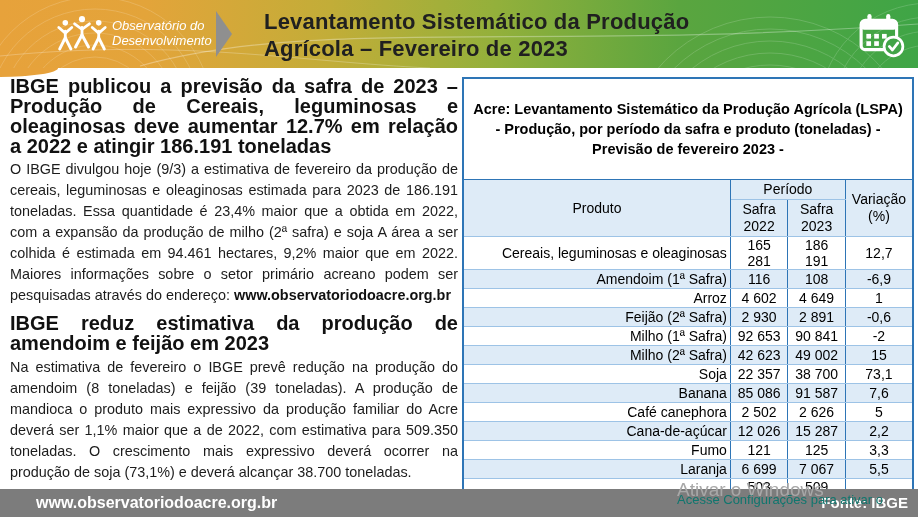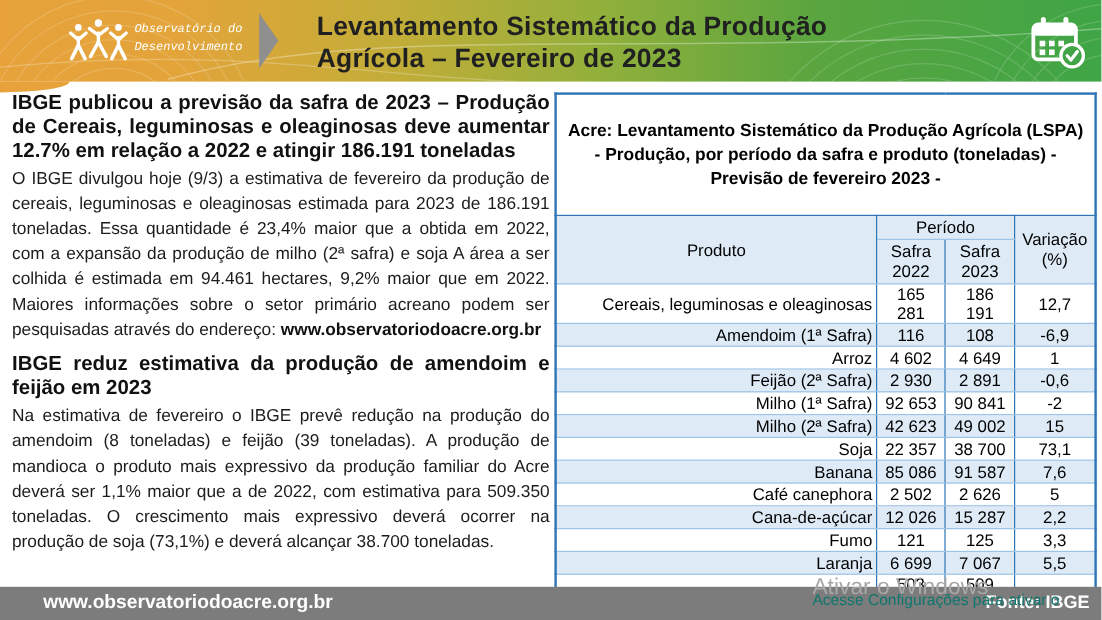--- a/index.html
+++ b/index.html
@@ -15,37 +15,37 @@
     background:linear-gradient(90deg,#E7A23B 0%,#E3A43A 16%,#C2AD38 36%,#93B03B 54%,#5AA53F 74%,#3FA546 100%);
   }
   .header-arcs { position:absolute; left:0; top:0; pointer-events:none; }
   .header-wedge {
     position:absolute; left:0; top:68px; width:58px; height:9px;
     background:#E7A23B; border-bottom-right-radius:58px 9px;
   }
   .logo-mark { position:absolute; left:56px; top:11px; }
   .logo-text {
     position:absolute; left:112px; top:18px; color:#ffffff;
-    font-family:Liberation Mono, monospace; font-style:italic;
-    font-size:10px; line-height:15px; white-space:nowrap;
+    font-family:Liberation Sans, sans-serif; font-style:italic;
+    font-size:13px; line-height:15px; white-space:nowrap;
   }
   .chevron {
     position:absolute; left:216px; top:11px; width:0; height:0;
     border-left:16px solid #8F8F8F; border-top:23px solid transparent; border-bottom:23px solid transparent;
   }
   .header-title {
     position:absolute; left:239px; top:8px; color:#202020;
     font-size:22px; font-weight:bold; line-height:27px; letter-spacing:0.2px; white-space:nowrap;margin-left:25px;
   }
   .calendar-icon { position:absolute; left:858px; top:13px; }
 
   
   .article { position:absolute; left:10px; top:70px; width:448px; }
   .headline {
-    font-size:17px; font-weight:bold; line-height:20px; color:#111111;
+    font-size:20px; font-weight:bold; line-height:20px; color:#111111;
     text-align:justify; margin:6px 0 3px 0;
   }
   .headline2 { margin:7px 0 4px 0; }
   .bodytext {
     font-size:14.4px; line-height:21px; color:#1c1c1c;
     text-align:justify; margin:0 0 3px 0;
   }
   .bodytext .inline-link { font-weight:bold; color:#111; text-decoration:none; }
 
   

